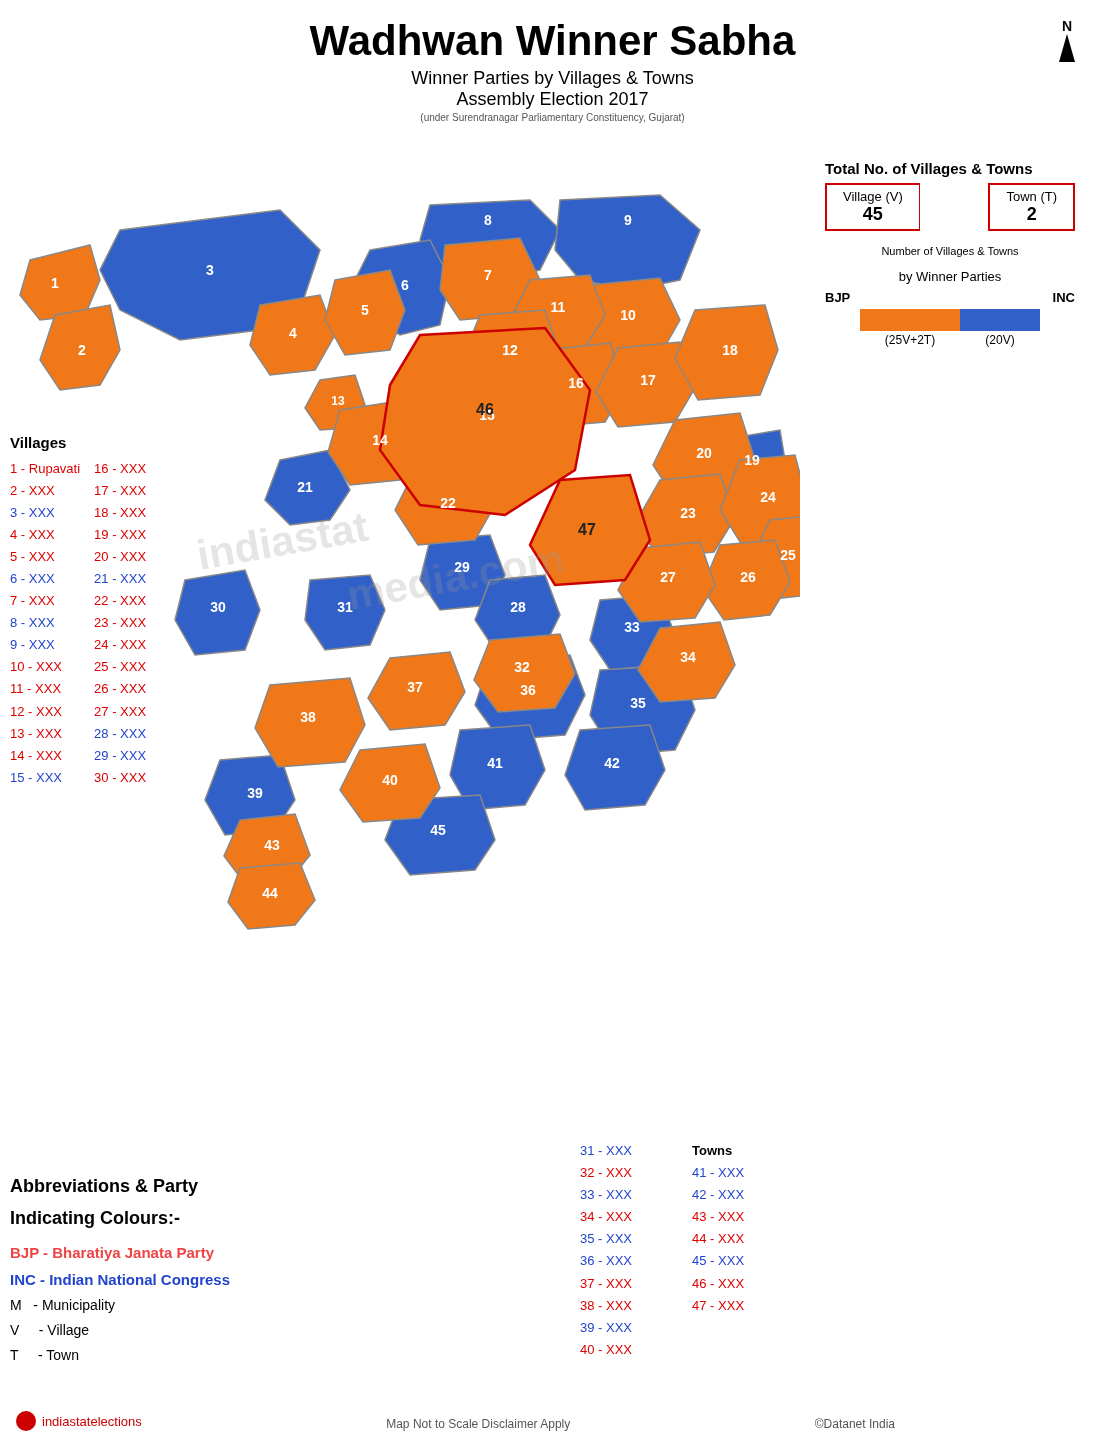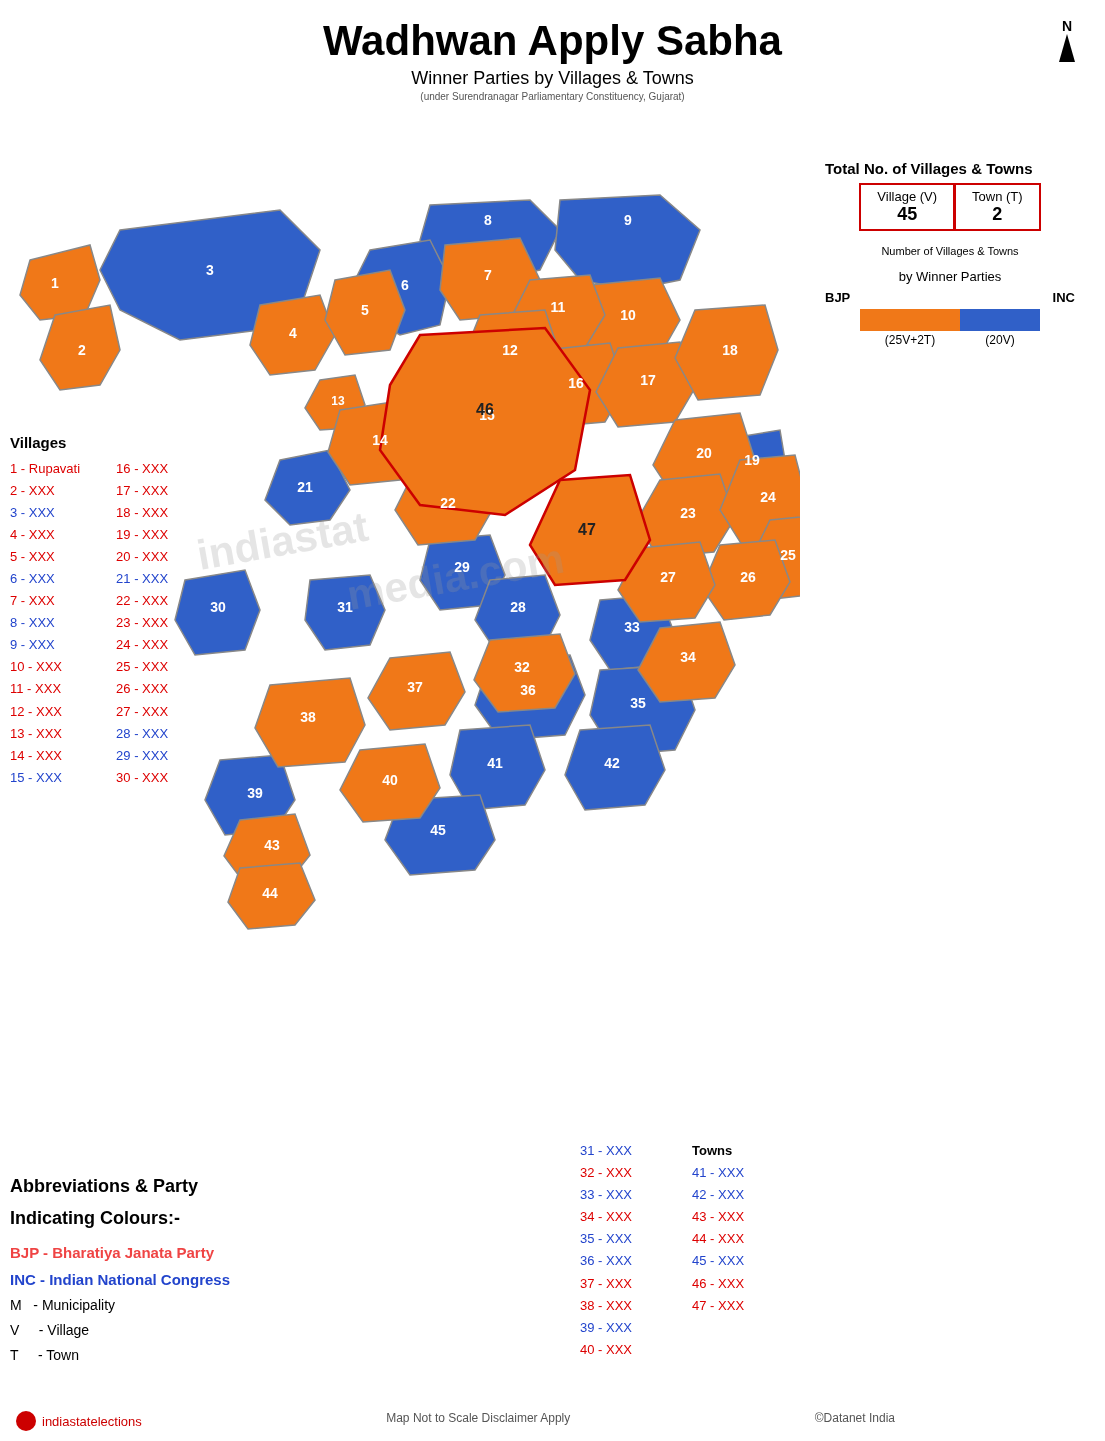--- a/index.html
+++ b/index.html
@@ -43,21 +43,21 @@
       right: 30px;
       width: 250px;
     }
     .legend-total-title {
       font-size: 15px;
       font-weight: bold;
       margin-bottom: 6px;
     }
     .legend-vt-table {
       display: flex;
-      justify-content: center;
+      justify-content: space-between;
       margin-bottom: 14px;
     }
     .legend-vt-cell {
       border: 2px solid #c00;
       padding: 4px 16px;
       text-align: center;
       font-size: 15px;
     }
     .legend-vt-cell:first-child {
       border-right: 1px solid #c00;
@@ -162,21 +162,21 @@
       font-size: 13px;
       line-height: 1.7;
     }
     .village-list-title {
       font-size: 15px;
       font-weight: bold;
       margin-bottom: 2px;
     }
     .vl-cols {
       display: flex;
-      gap: 36px;
+      gap: 14px;
     }
     .vl-col {
       display: flex;
       flex-direction: column;
     }
     .vl-item {
       white-space: nowrap;
     }
     .red { color: #d00; }
     .blue { color: #2244cc; }
@@ -204,21 +204,21 @@
       gap: 60px;
     }
 
     .footer-bar {
       position: absolute;
       bottom: 10px;
       left: 0;
       width: 911px;
       display: flex;
       justify-content: space-between;
-      align-items: flex-start;
+      align-items: flex-end;
       padding: 0 16px;
       font-size: 12px;
       color: #555;
     }
     .footer-logo {
       display: flex;
       align-items: center;
       gap: 6px;
       color: #c00;
       font-size: 13px;
@@ -228,22 +228,23 @@
       height: 20px;
       background: #c00;
       border-radius: 50%;
       display: inline-block;
     }
   </style>
 </head>
 <body>
 
 <div class="header">
-  <div class="header-title">Wadhwan Apply Sabha</div>
+  <div class="header-title">Wadhwan Winner Sabha</div>
   <div class="header-sub1">Winner Parties by Villages &amp; Towns</div>
+  <div class="header-sub2">Assembly Election 2017</div>
   <div class="header-sub3">(under Surendranagar Parliamentary Constituency, Gujarat)</div>
 </div>
 
 <div class="north-arrow">
   <div class="north-n">N</div>
   <div class="north-tri"></div>
 </div>
 
 <div class="legend-area">
   <div class="legend-total-title">Total No. of Villages &amp; Towns</div>

